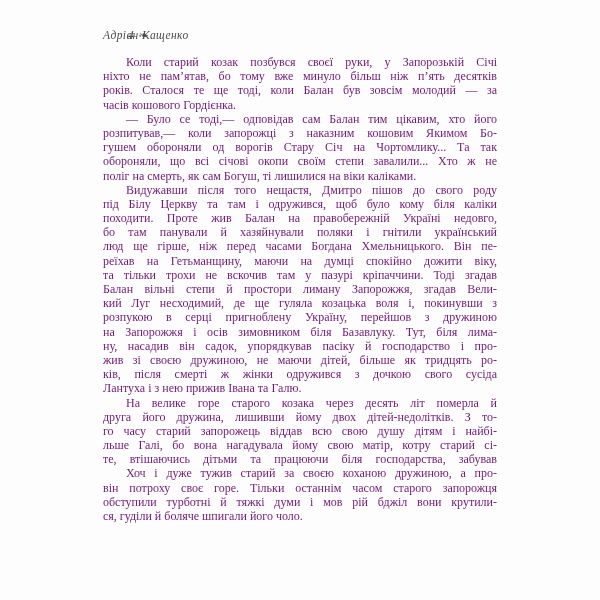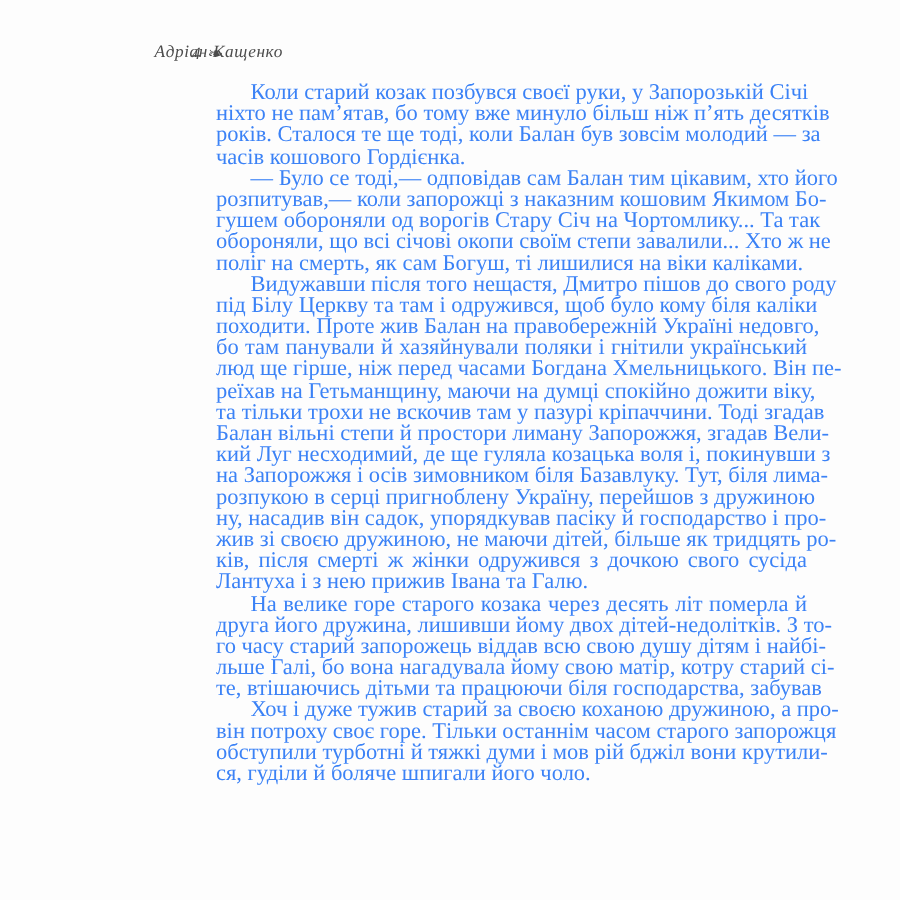--- a/index.html
+++ b/index.html
@@ -45,24 +45,23 @@
   }
   .running-title {
     text-align: left;
     letter-spacing: 0.4px;
   }
   .text-block {
     position: absolute;
     top: 55px;
     left: 103px;
     width: 394px;
-    font-size: 15px;
+    font-size: 12px;
     line-height: 14.2px;
-    color: #3b82f6;
-    margin-left: 41px;
+    color: #701a75;
   }
   .line {
     text-align: justify;
     text-align-last: justify;
     height: 14.2px;
     white-space: nowrap;
   }
   .line.first {
     text-indent: 23px;
   }
@@ -94,22 +93,22 @@
       <div class="line last">поліг на смерть, як сам Богуш, ті лишилися на віки каліками.</div>
       <div class="line first">Видужавши після того нещастя, Дмитро пішов до свого роду</div>
       <div class="line">під Білу Церкву та там і одружився, щоб було кому біля каліки</div>
       <div class="line">походити. Проте жив Балан на правобережній Україні недовго,</div>
       <div class="line">бо там панували й хазяйнували поляки і гнітили український</div>
       <div class="line">люд ще гірше, ніж перед часами Богдана Хмельницького. Він пе-</div>
       <div class="line">реїхав на Гетьманщину, маючи на думці спокійно дожити віку,</div>
       <div class="line">та тільки трохи не вскочив там у пазурі кріпаччини. Тоді згадав</div>
       <div class="line">Балан вільні степи й простори лиману Запорожжя, згадав Вели-</div>
       <div class="line">кий Луг несходимий, де ще гуляла козацька воля і, покинувши з</div>
+      <div class="line">розпукою в серці пригноблену Україну, перейшов з дружиною</div>
       <div class="line">на Запорожжя і осів зимовником біля Базавлуку. Тут, біля лима-</div>
-      <div class="line">розпукою в серці пригноблену Україну, перейшов з дружиною</div>
       <div class="line">ну, насадив він садок, упорядкував пасіку й господарство і про-</div>
       <div class="line">жив зі своєю дружиною, не маючи дітей, більше як тридцять ро-</div>
       <div class="line">ків, після смерті ж жінки одружився з дочкою свого сусіда</div>
       <div class="line last">Лантуха і з нею прижив Івана та Галю.</div>
       <div class="line first">На велике горе старого козака через десять літ померла й</div>
       <div class="line">друга його дружина, лишивши йому двох дітей-недолітків. З то-</div>
       <div class="line">го часу старий запорожець віддав всю свою душу дітям і найбі-</div>
       <div class="line">льше Галі, бо вона нагадувала йому свою матір, котру старий сі-</div>
       <div class="line">те, втішаючись дітьми та працюючи біля господарства, забував</div>
       <div class="line first">Хоч і дуже тужив старий за своєю коханою дружиною, а про-</div>

